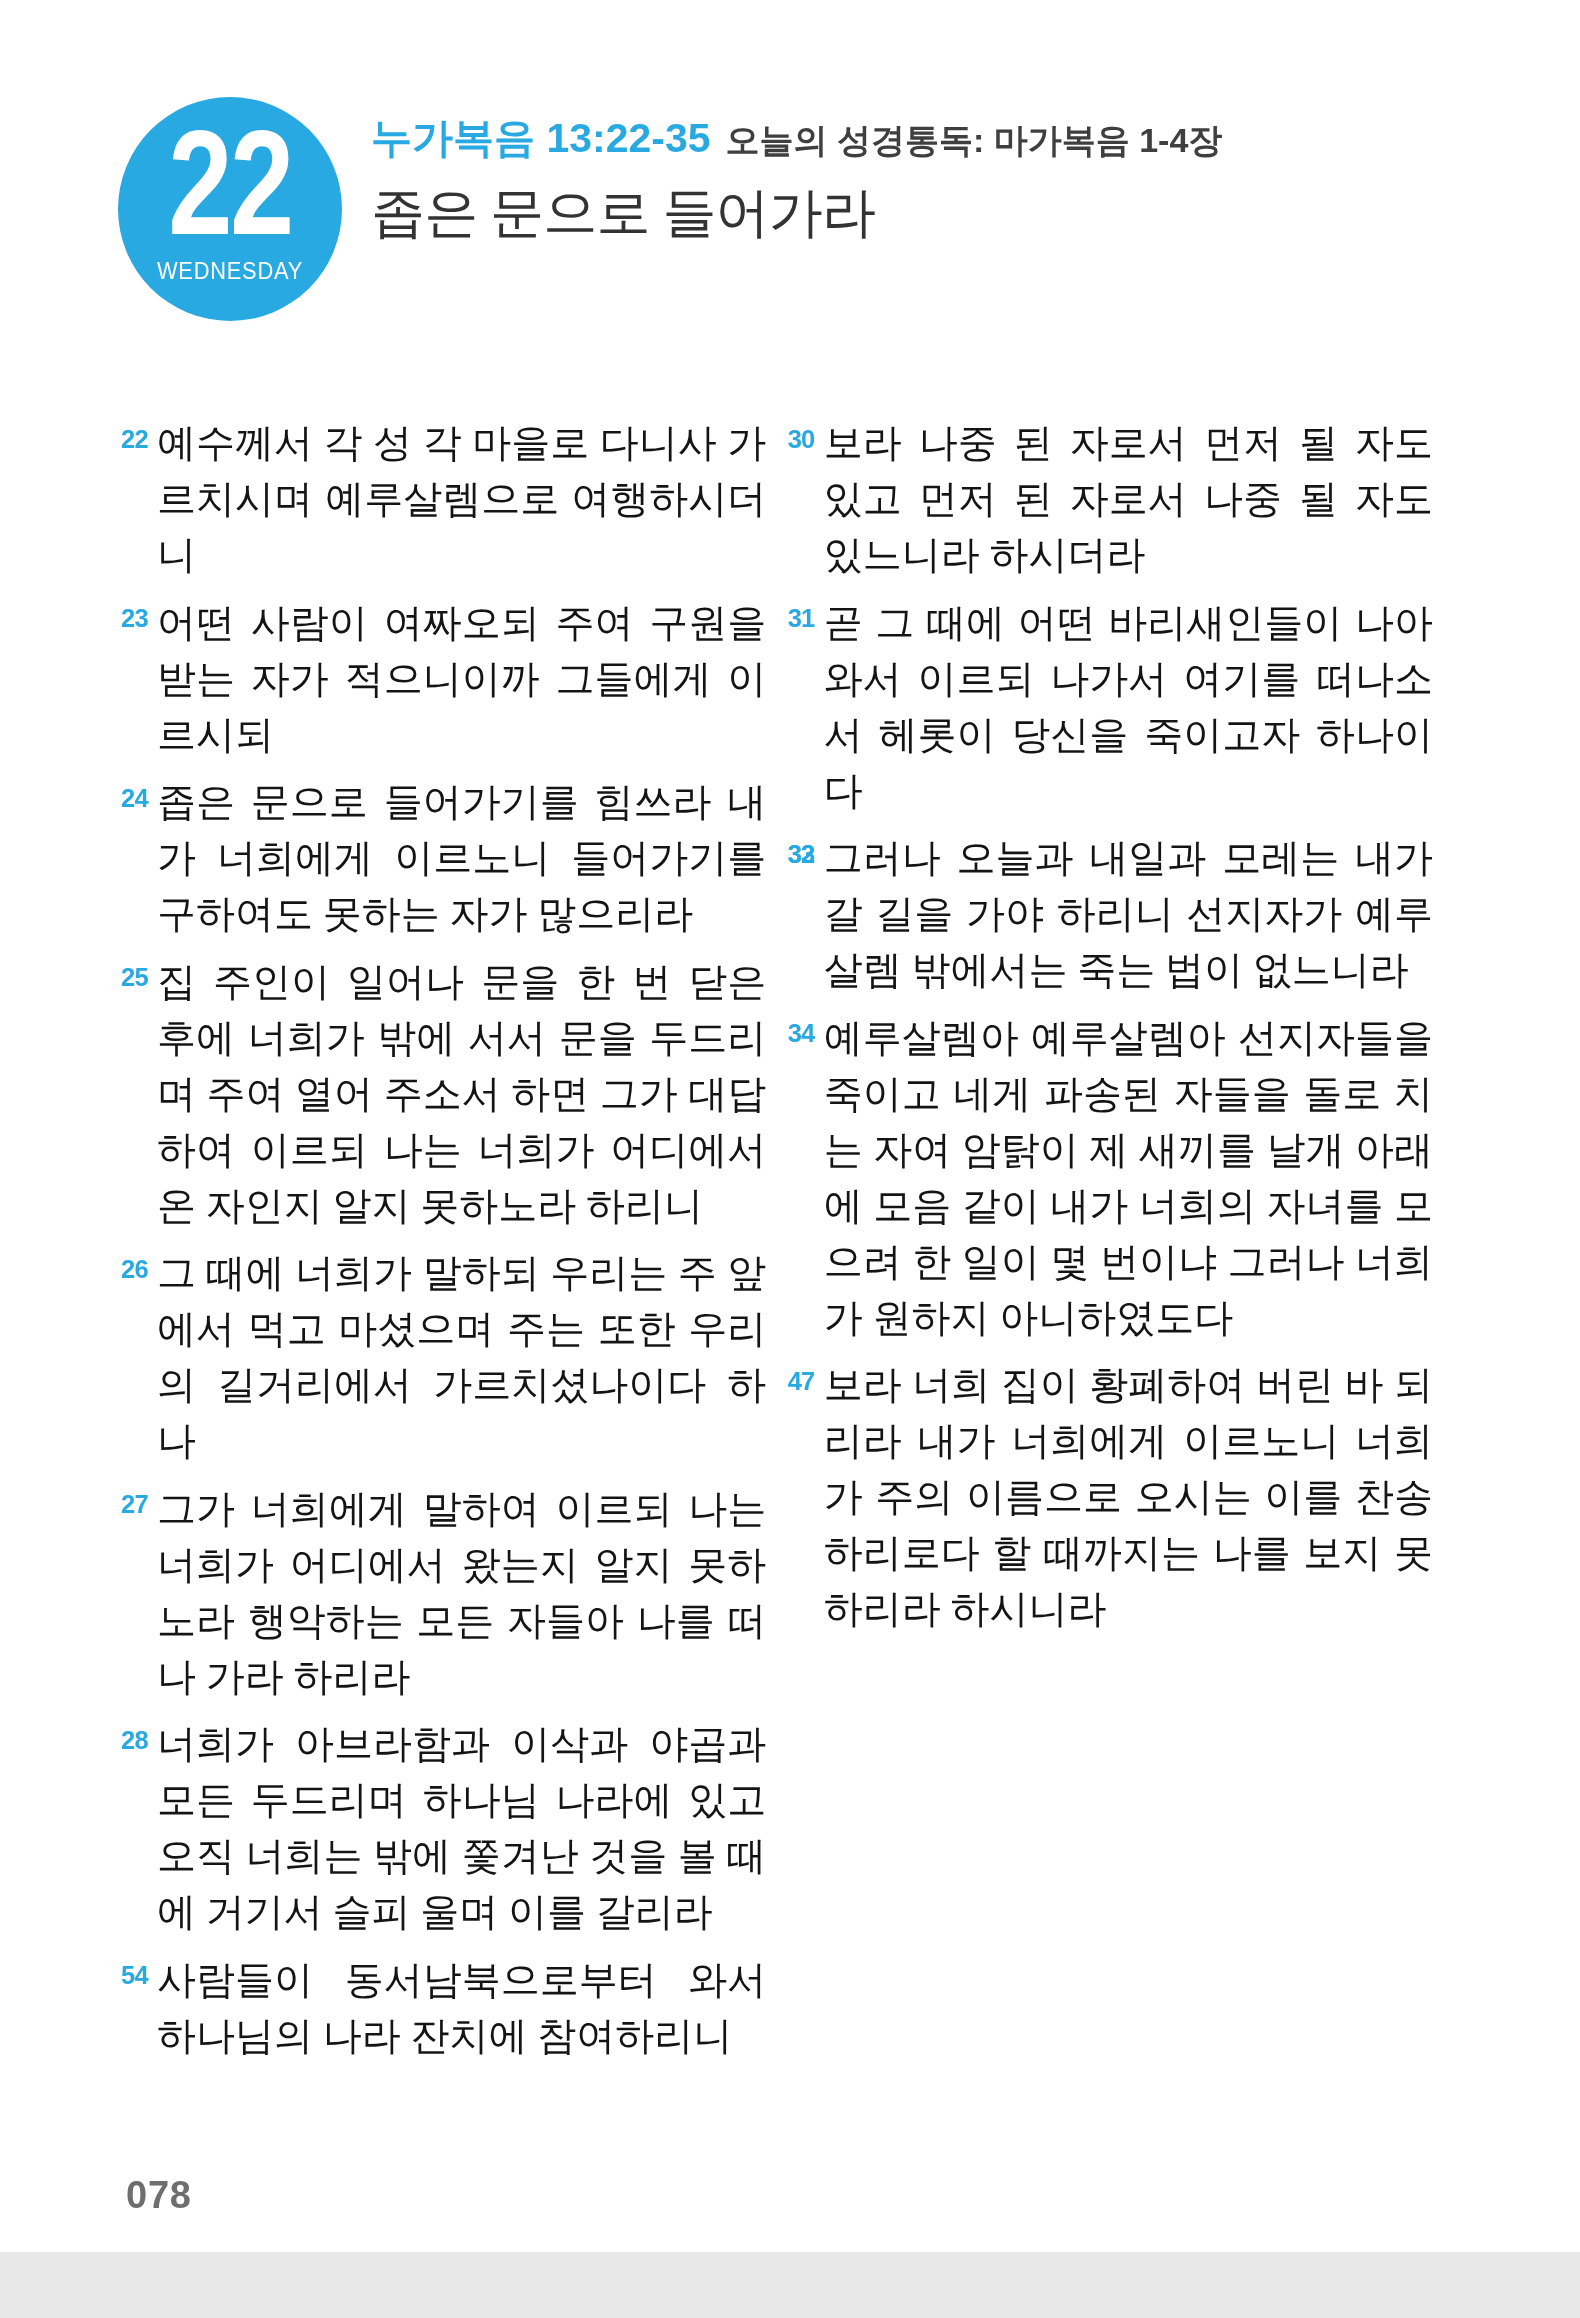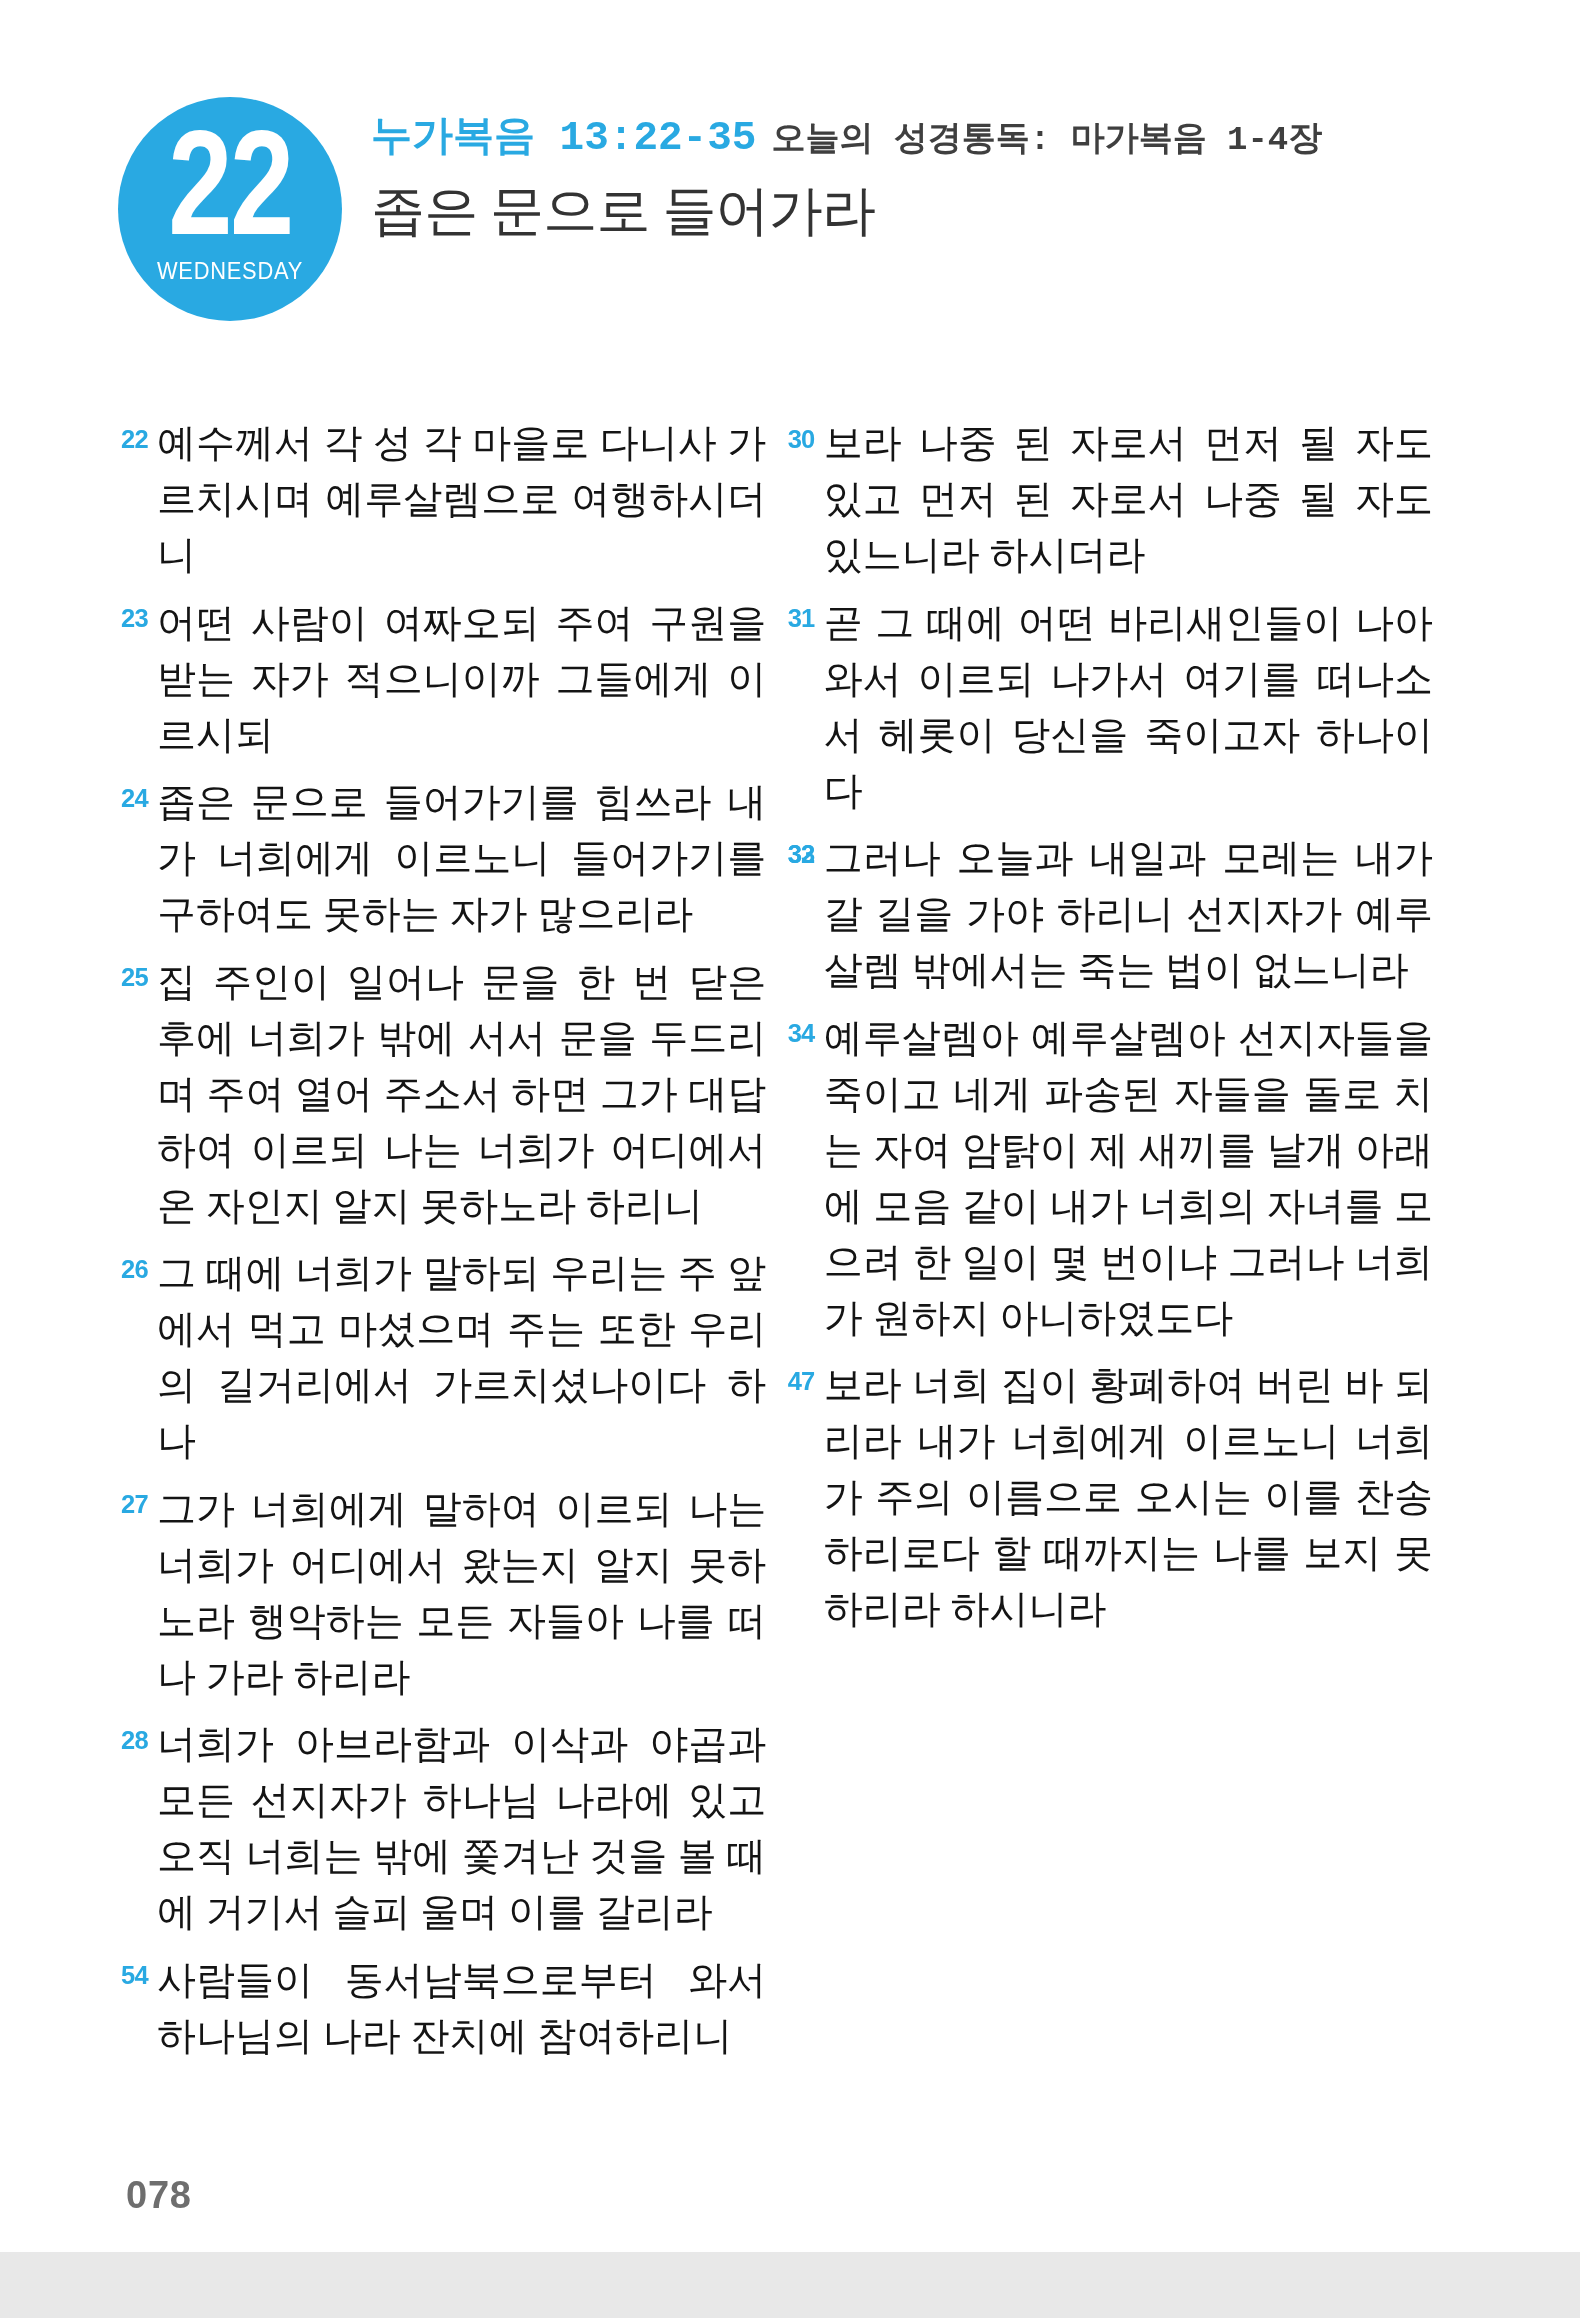--- a/index.html
+++ b/index.html
@@ -27,21 +27,21 @@
   }
   .badge-label{
     display:block;margin-top:1.6px;
     font-size:23px;font-weight:normal;line-height:1.2;
     letter-spacing:0.8px;
     transform:scaleX(0.95);transform-origin:center top;
   }
 
   
   .header-block{position:absolute;left:371px;top:114px;white-space:nowrap;}
-  .ref-line{font-family:Liberation Mono, monospace;line-height:49px;}
+  .ref-line{font-family:Liberation Sans, sans-serif;line-height:49px;}
   .passage-ref{color:#29A9E2;font-weight:bold;font-size:41px;}
   .reading-note{color:#3f3f3f;font-weight:bold;font-size:34px;margin-left:15px;}
   .page-title{
     margin:11.5px 0 0 0;
     font-size:54px;font-weight:normal;line-height:1.08;
     color:#333333;letter-spacing:-0.8px;
   }
 
   
   .columns{
@@ -87,21 +87,21 @@
   </div>
 
   <div class="columns">
     <div class="col" id="col-left">
         <p class="verse"><span class="vnum">22</span><span>예수께서 각 성 각 마을로 다니사 가르치시며 예루살렘으로 여행하시더니</span></p>
         <p class="verse"><span class="vnum">23</span><span>어떤 사람이 여짜오되 주여 구원을 받는 자가 적으니이까 그들에게 이르시되</span></p>
         <p class="verse"><span class="vnum">24</span><span>좁은 문으로 들어가기를 힘쓰라 내가 너희에게 이르노니 들어가기를 구하여도 못하는 자가 많으리라</span></p>
         <p class="verse"><span class="vnum">25</span><span>집 주인이 일어나 문을 한 번 닫은 후에 너희가 밖에 서서 문을 두드리며 주여 열어 주소서 하면 그가 대답하여 이르되 나는 너희가 어디에서 온 자인지 알지 못하노라 하리니</span></p>
         <p class="verse"><span class="vnum">26</span><span>그 때에 너희가 말하되 우리는 주 앞에서 먹고 마셨으며 주는 또한 우리의 길거리에서 가르치셨나이다 하나</span></p>
         <p class="verse"><span class="vnum">27</span><span>그가 너희에게 말하여 이르되 나는 너희가 어디에서 왔는지 알지 못하노라 행악하는 모든 자들아 나를 떠나 가라 하리라</span></p>
-        <p class="verse"><span class="vnum">28</span><span>너희가 아브라함과 이삭과 야곱과 모든 선지자가 하나님 나라에 있고 오직 너희는 밖에 쫓겨난 것을 볼 때에 거기서 슬피 울며 이를 갈리라</span></p>
+        <p class="verse"><span class="vnum">28</span><span>너희가 아브라함과 이삭과 야곱과 모든 두드리며 하나님 나라에 있고 오직 너희는 밖에 쫓겨난 것을 볼 때에 거기서 슬피 울며 이를 갈리라</span></p>
         <p class="verse"><span class="vnum">54</span><span>사람들이 동서남북으로부터 와서 하나님의 나라 잔치에 참여하리니</span></p>
       </div>
     <div class="col" id="col-right">
         <p class="verse"><span class="vnum">30</span><span>보라 나중 된 자로서 먼저 될 자도 있고 먼저 된 자로서 나중 될 자도 있느니라 하시더라</span></p>
         <p class="verse"><span class="vnum">31</span><span>곧 그 때에 어떤 바리새인들이 나아와서 이르되 나가서 여기를 떠나소서 헤롯이 당신을 죽이고자 하나이다</span></p>
         <p class="verse"><span class="vnum">32</span></p>
         <p class="verse"><span class="vnum">33</span><span>그러나 오늘과 내일과 모레는 내가 갈 길을 가야 하리니 선지자가 예루살렘 밖에서는 죽는 법이 없느니라</span></p>
         <p class="verse"><span class="vnum">34</span><span>예루살렘아 예루살렘아 선지자들을 죽이고 네게 파송된 자들을 돌로 치는 자여 암탉이 제 새끼를 날개 아래에 모음 같이 내가 너희의 자녀를 모으려 한 일이 몇 번이냐 그러나 너희가 원하지 아니하였도다</span></p>
         <p class="verse"><span class="vnum">47</span><span>보라 너희 집이 황폐하여 버린 바 되리라 내가 너희에게 이르노니 너희가 주의 이름으로 오시는 이를 찬송하리로다 할 때까지는 나를 보지 못하리라 하시니라</span></p>
       </div>

